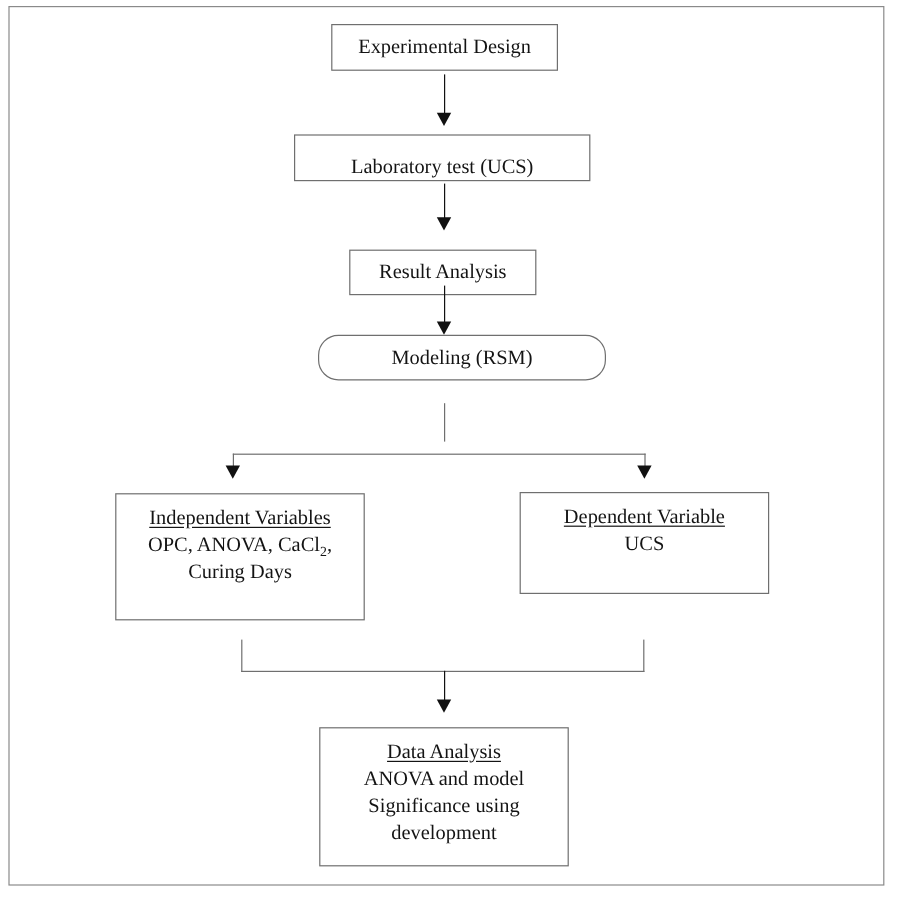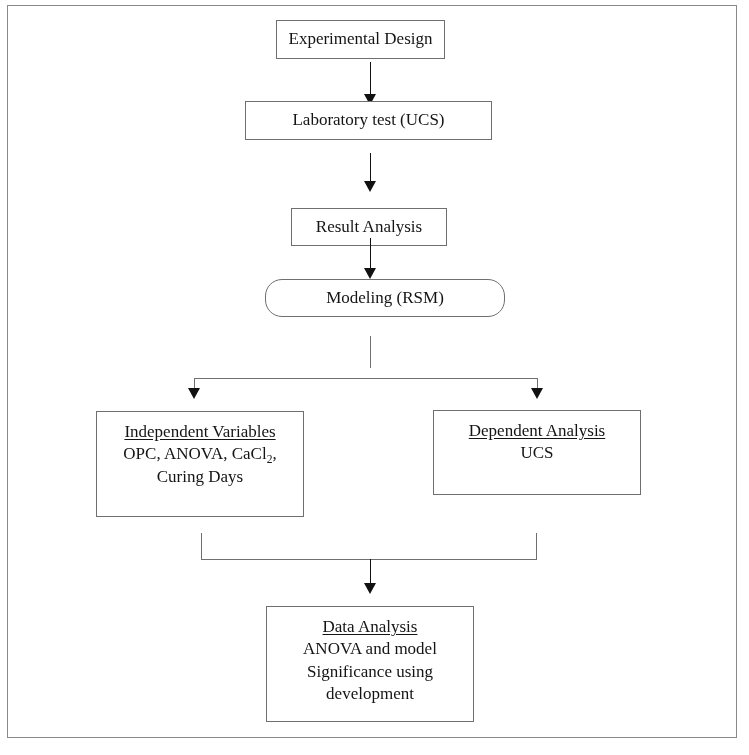--- a/index.html
+++ b/index.html
@@ -97,30 +97,30 @@
     border-top: 11px solid #111111;
   }
 </style>
 </head>
 <body>
 
 <div id="figure-root">
 
   <div class="outer-frame"></div>
 
-  <div class="node" style="left:276px; top:20px; width:169px; height:39px;">
+  <div class="node" style="left:276px; top:20px; width:189px; height:39px;">
     <span class="node-line">Experimental Design</span>
   </div>
 
   <div class="conn">
     <div class="vline" style="left:370px; top:62px; height:34px;"></div>
     <div class="arrowhead" style="left:364px; top:94px;"></div>
   </div>
 
-  <div class="node" style="left:245px; top:101px; width:247px; height:39px;">
+  <div class="node" style="left:245px; top:112px; width:247px; height:39px;justify-content:flex-end;">
     <span class="node-line">Laboratory test (UCS)</span>
   </div>
 
   <div class="conn">
     <div class="vline" style="left:370px; top:153px; height:30px;"></div>
     <div class="arrowhead" style="left:364px; top:181px;"></div>
   </div>
 
   <div class="node" style="left:291px; top:208px; width:156px; height:38px;">
     <span class="node-line">Result Analysis</span>
@@ -148,21 +148,21 @@
     <div class="arrowhead" style="left:531px; top:388px;"></div>
   </div>
 
   <div class="node top-aligned" style="left:96px; top:411px; width:208px; height:106px;">
     <span class="node-line node-title">Independent Variables</span>
     <span class="node-line"><span>OPC, ANOVA, CaCl</span><sub>2</sub><span>,</span></span>
     <span class="node-line">Curing Days</span>
   </div>
 
   <div class="node top-aligned" style="left:433px; top:410px; width:208px; height:85px;">
-    <span class="node-line node-title">Dependent Analysis</span>
+    <span class="node-line node-title">Dependent Variable</span>
     <span class="node-line">UCS</span>
   </div>
 
   <div class="conn">
 
     <div class="vline thin" style="left:201px; top:533px; height:27px;"></div>
 
     <div class="vline thin" style="left:536px; top:533px; height:27px;"></div>
 
     <div class="hline" style="left:201px; top:559px; width:336px;"></div>

